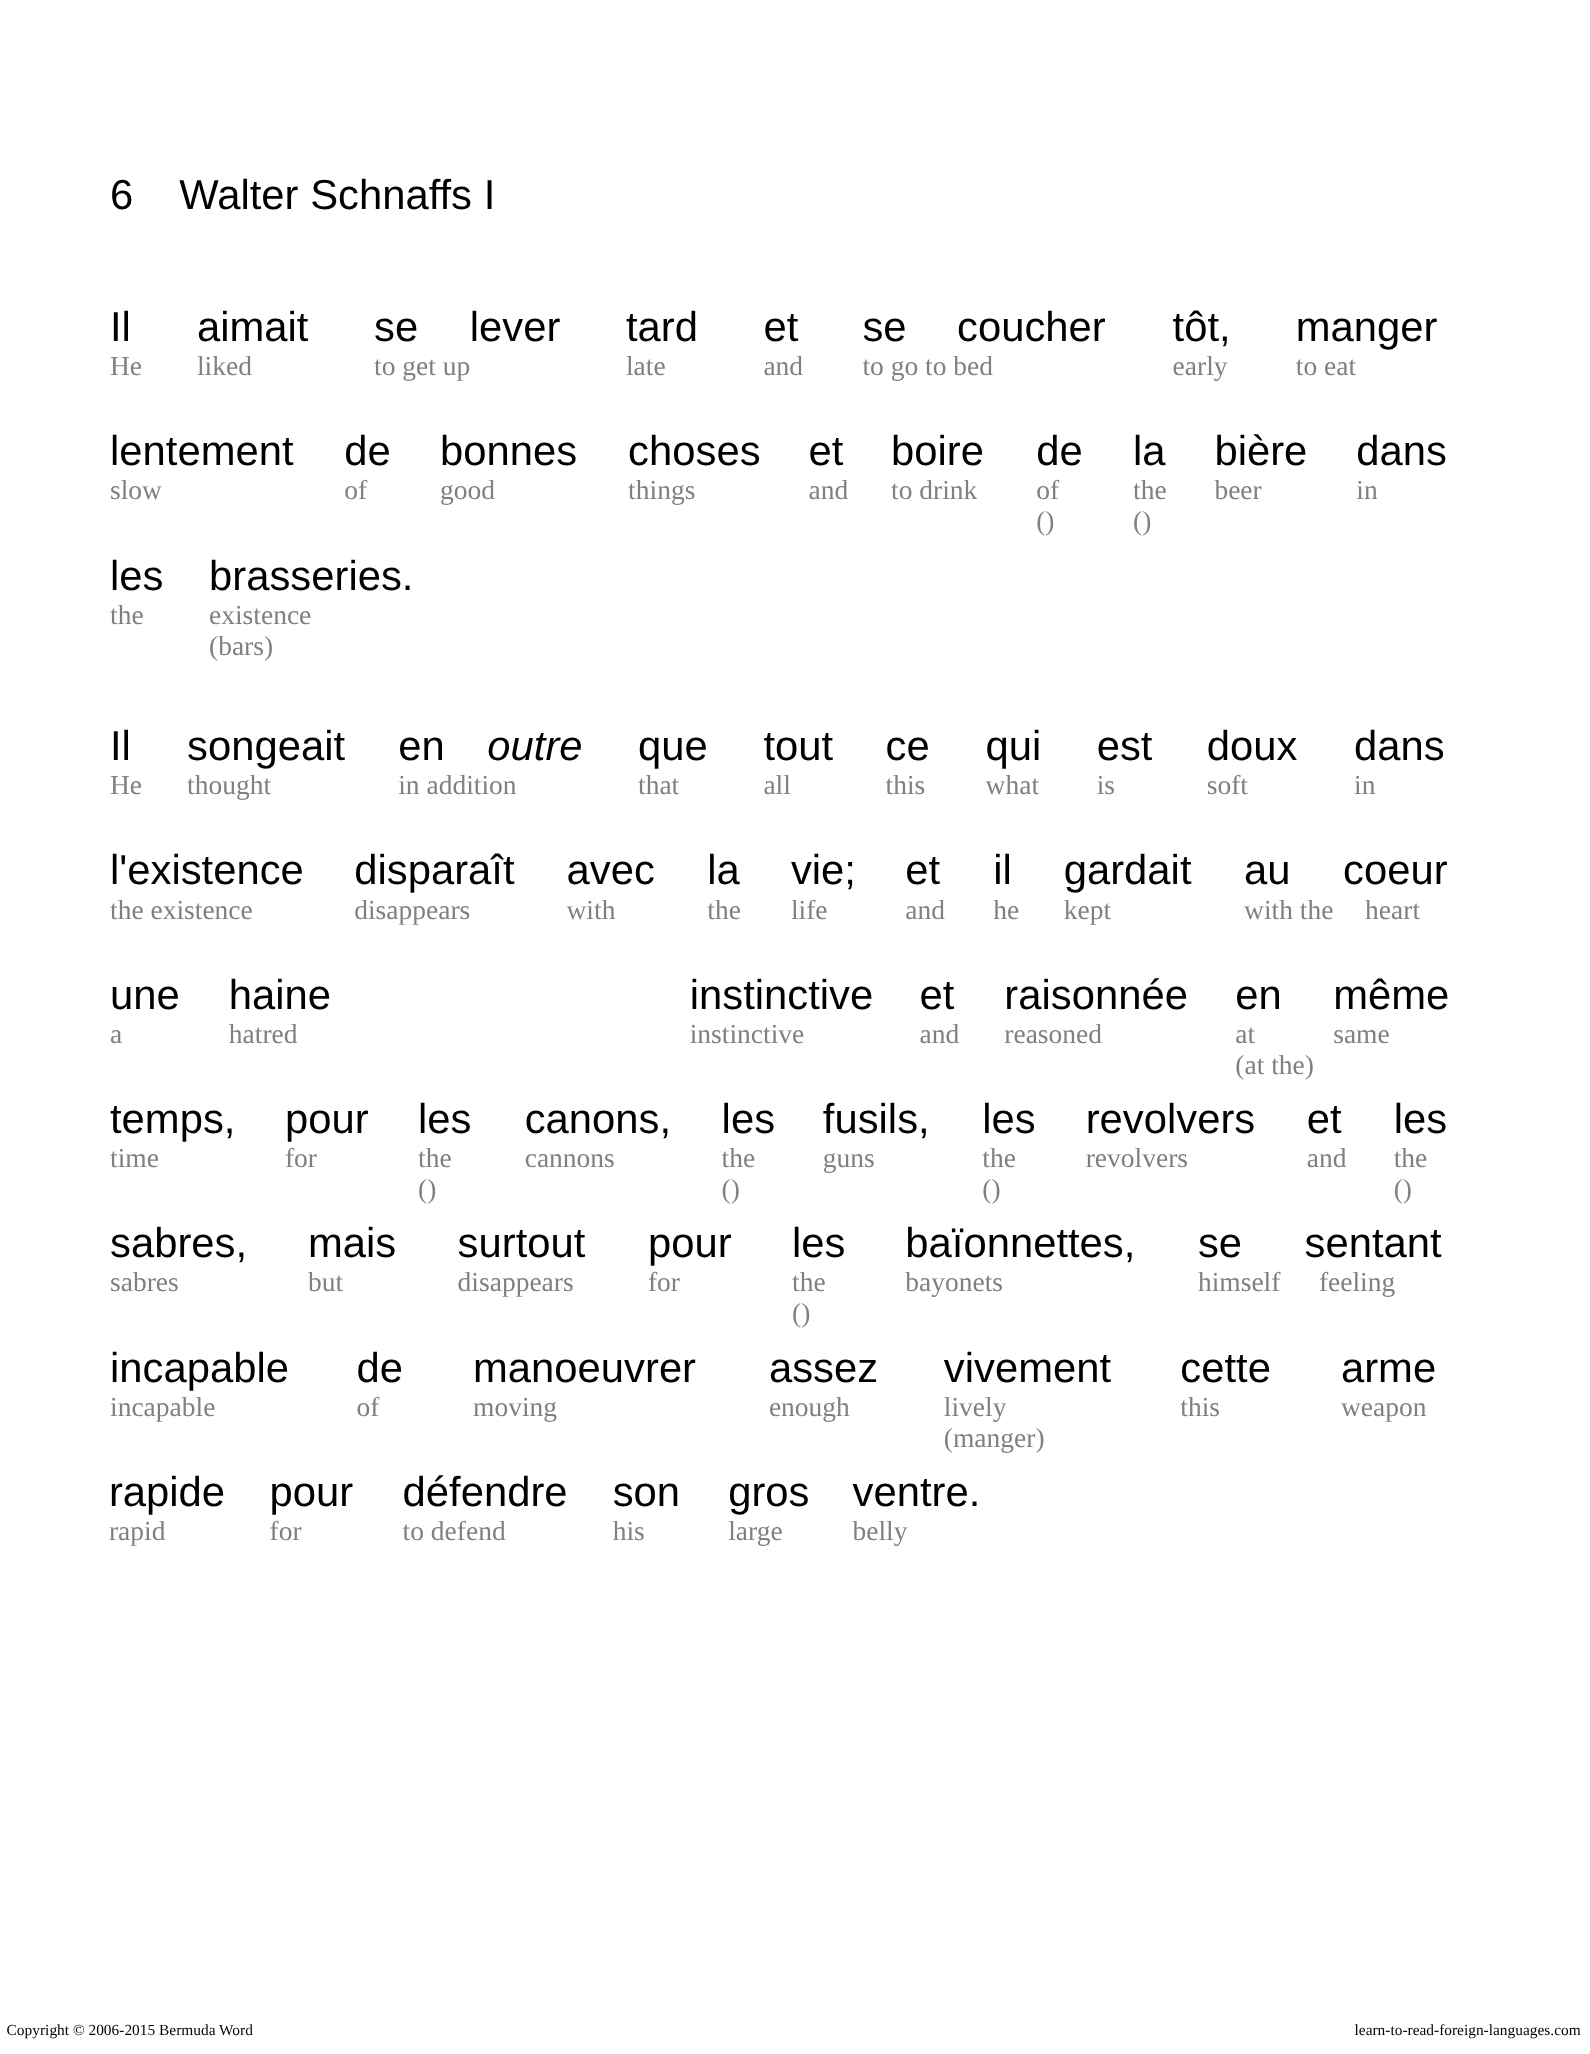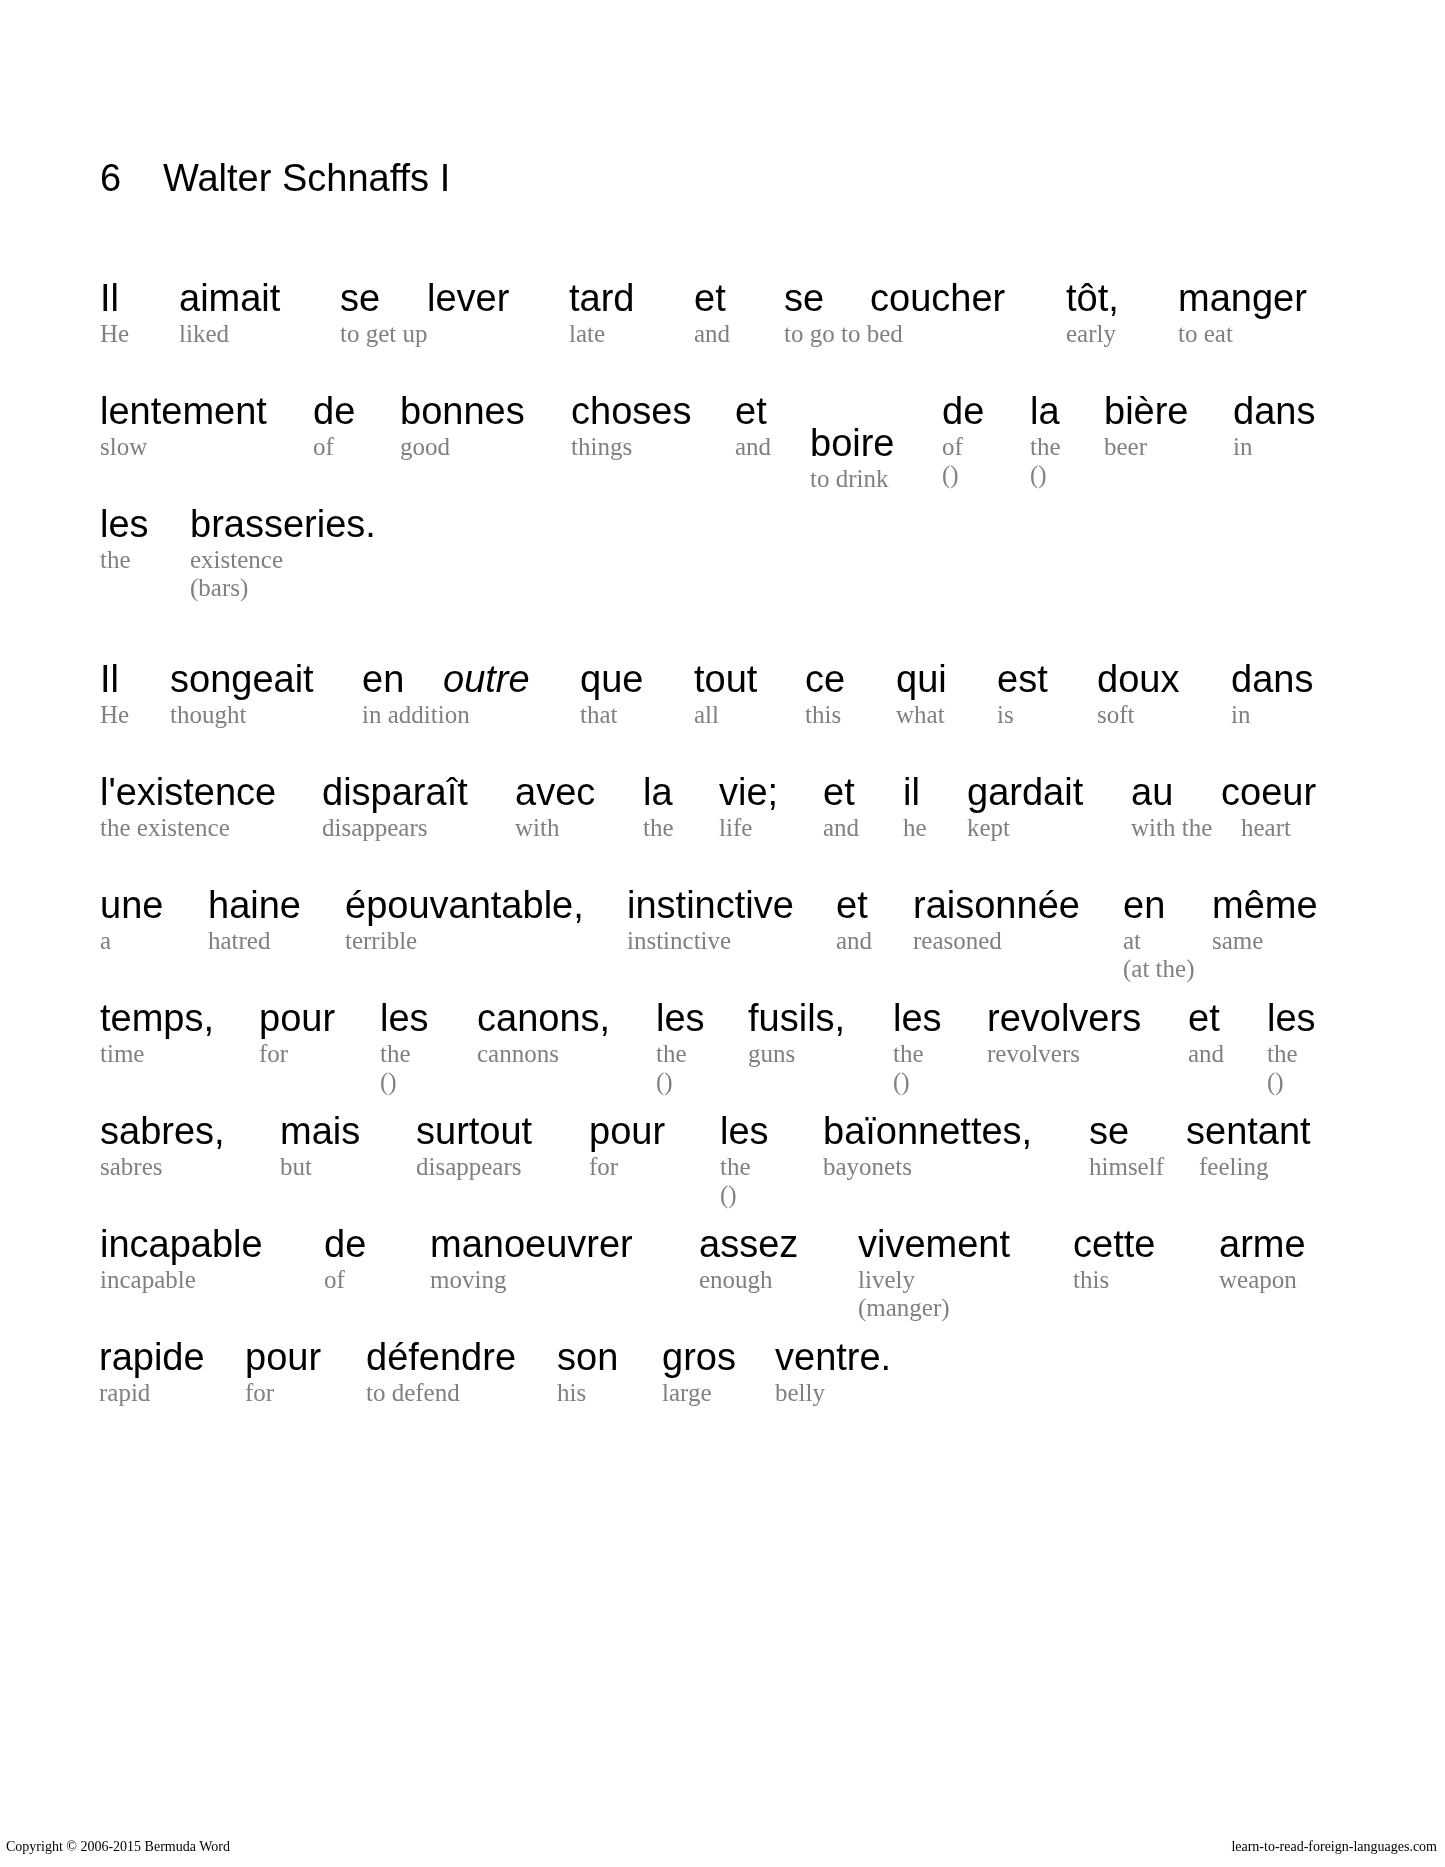--- a/index.html
+++ b/index.html
@@ -96,21 +96,21 @@
           <span class="gl">good</span>
         </div>
         <div class="word" style="left: 571px;">
           <span class="fr">choses</span>
           <span class="gl">things</span>
         </div>
         <div class="word" style="left: 735px;">
           <span class="fr">et</span>
           <span class="gl">and</span>
         </div>
-        <div class="word" style="left: 810px; margin-top: 32px;">
+        <div class="word" style="left: 810px;">
           <span class="fr">boire</span>
           <span class="gl">to drink</span>
         </div>
         <div class="word" style="left: 942px;">
           <span class="fr">de</span>
           <span class="gl">of</span>
           <span class="gl">()</span>
         </div>
         <div class="word" style="left: 1030px;">
           <span class="fr">la</span>
@@ -227,24 +227,20 @@
         </div>
       </div>
       <div class="line" style="top: 883px;">
         <div class="word" style="left: 100px;">
           <span class="fr">une</span>
           <span class="gl">a</span>
         </div>
         <div class="word" style="left: 208px;">
           <span class="fr">haine</span>
           <span class="gl">hatred</span>
-        </div>
-        <div class="word" style="left: 345px;">
-          <span class="fr">épouvantable,</span>
-          <span class="gl">terrible</span>
         </div>
         <div class="word" style="left: 627px;">
           <span class="fr">instinctive</span>
           <span class="gl">instinctive</span>
         </div>
         <div class="word" style="left: 836px;">
           <span class="fr">et</span>
           <span class="gl">and</span>
         </div>
         <div class="word" style="left: 913px;">

